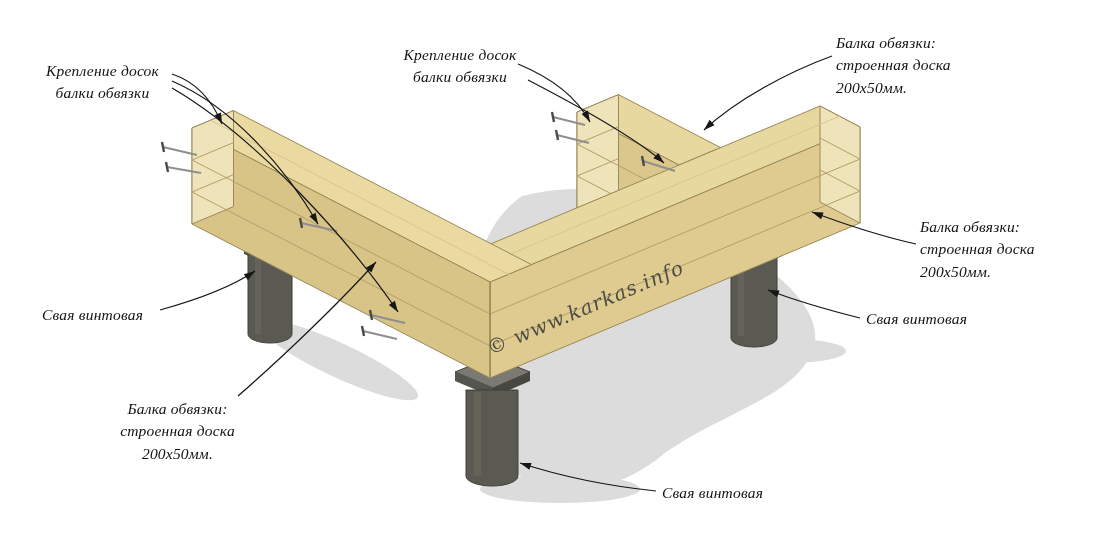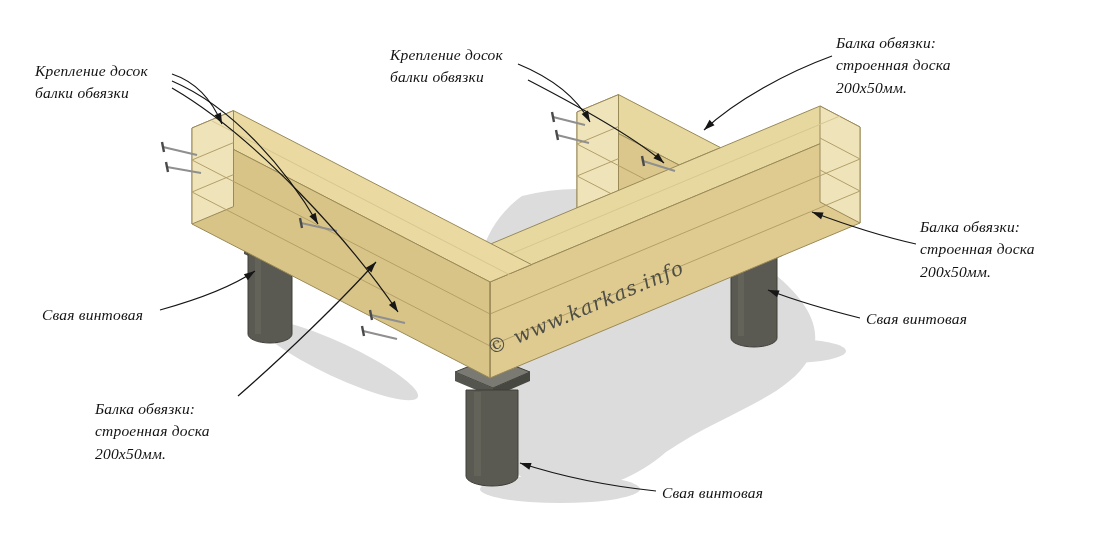--- a/index.html
+++ b/index.html
@@ -6,21 +6,21 @@
   .stage{
     position:relative;width:1120px;height:560px;background:#ffffff;overflow:hidden;
     font-family:"Liberation Serif",serif;
   }
   .stage svg{position:absolute;left:0;top:0;}
   .label{
     position:absolute;font-style:italic;font-size:15.5px;color:#121212;
     line-height:1.45;letter-spacing:.2px;
   }
   .label .ln{display:block;}
-  .center{}
+  .center{text-align:center;}
 </style>
 </head>
 <body>
 
 <div class="stage">
 
   <svg width="1120" height="560" viewBox="0 0 1120 560">
 
     <g fill="#dcdcdc" stroke="none">
       <ellipse cx="338" cy="360" rx="88" ry="17" transform="rotate(25 338 360)"></ellipse>

